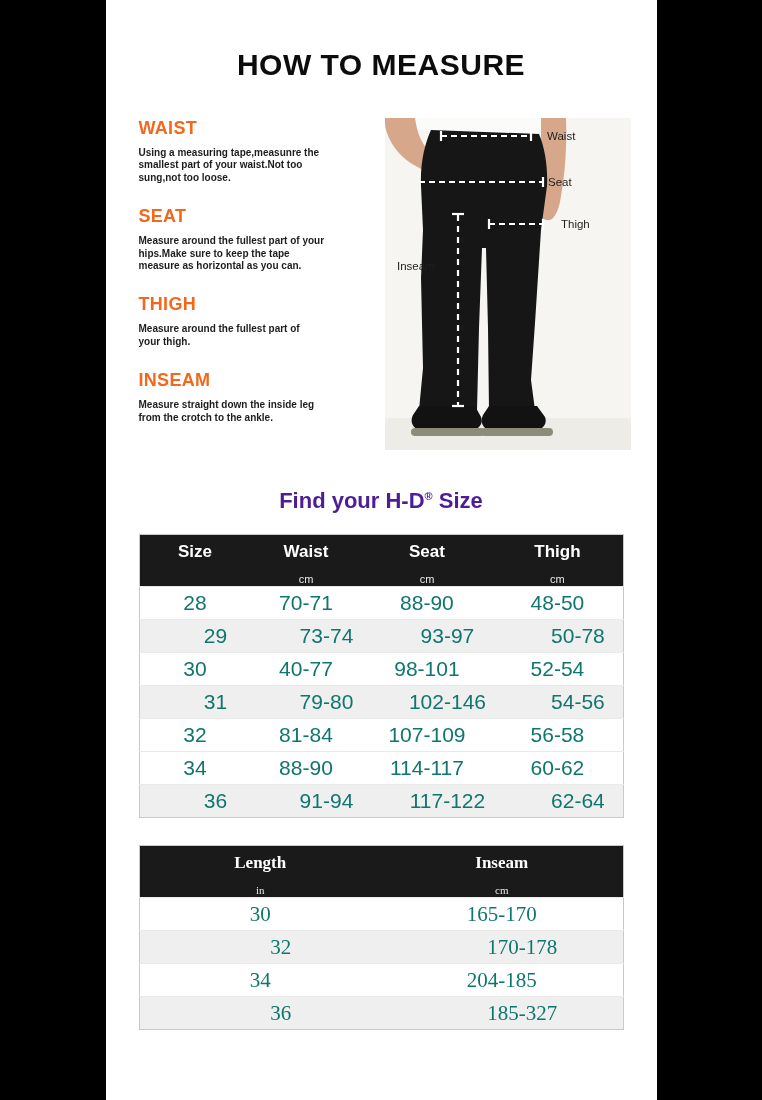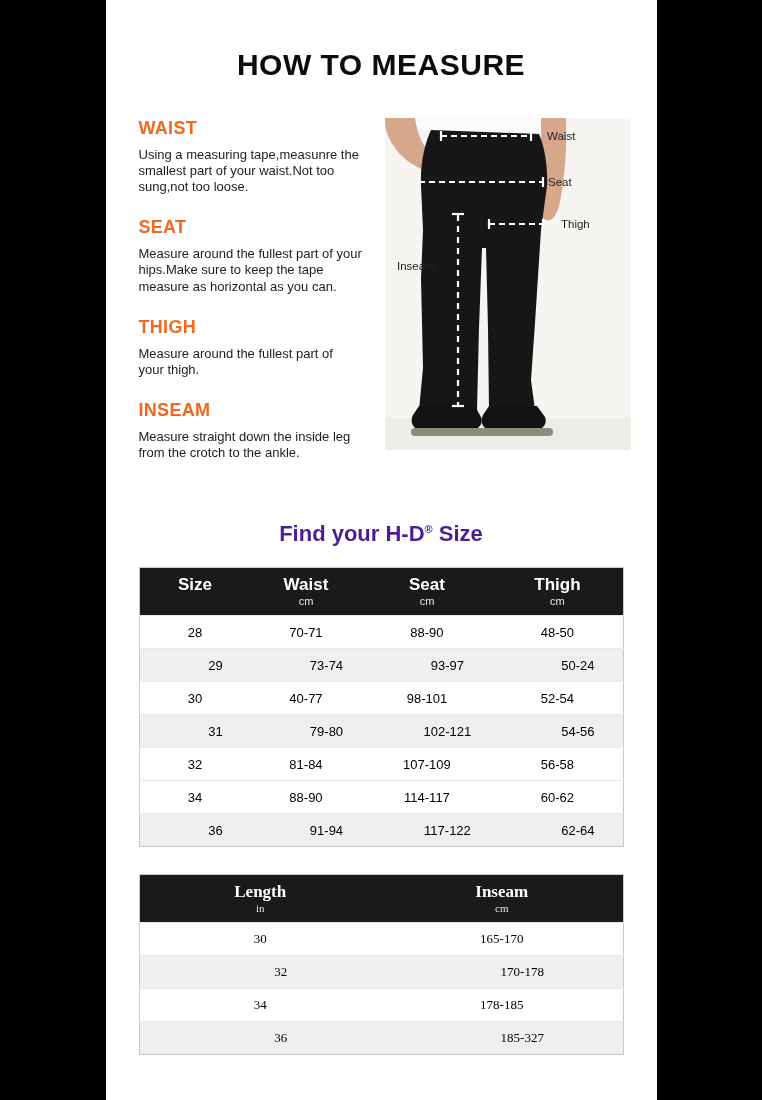--- a/index.html
+++ b/index.html
@@ -7,35 +7,35 @@
   body { background:#000; font-family:"Liberation Sans","DejaVu Sans",sans-serif; }
   .page { width:762px; height:1100px; background:#000; overflow:hidden; }
   .content { width:551px; height:1100px; margin:0 auto; background:#fff; padding-top:48px; }
 
   .main-title { text-align:center; font-size:30px; font-weight:800; letter-spacing:.5px; color:#0c0c0c; }
 
   .measure-row { display:flex; margin-top:36px; }
   .measure-col { width:279px; padding-left:33px; padding-top:0; }
   .measure-section { margin-bottom:22px; }
   .measure-section h3 { color:#F2691D; font-size:18px; font-weight:800; letter-spacing:.3px; margin-bottom:8px; }
-  .measure-section p { font-size:13px; line-height:1.24; color:#1d1d1d; white-space:pre-line; width:262px; }
+  .measure-section p { font-size:10px; line-height:1.24; color:#1d1d1d; white-space:pre-line; width:262px;font-weight:bold; }
 
   .figure-wrap { width:246px; height:332px; }
   .figure-wrap svg { display:block; }
   .fig-label { font-size:11.5px; fill:#1f1f1f; font-family:"Liberation Sans","DejaVu Sans",sans-serif; }
 
   .size-title { text-align:center; font-size:22px; font-weight:800; color:#4c1d95; margin-top:38px; }
   .size-title sup { font-size:11px; font-weight:800; }
 
   table { border-collapse:collapse; width:485px; margin:0 auto; table-layout:fixed; border:1px solid #c9c9c9; }
   .tbl-1 { margin-top:20px; }
   .tbl-2 { margin-top:27px; }
   thead th { background:#1a1a1a; color:#fff; height:48px; vertical-align:top; padding-top:7px; font-weight:800; font-size:17px; }
-  thead .unit { display:block; font-weight:400; font-size:11px; color:#e8e8e8; margin-top:0; min-height:13px; }
-  tbody td { height:33px; text-align:center; font-size:13px; color:#000000; border-top:1px solid #e9e9e9; }
+  thead .unit { display:block; font-weight:400; font-size:11px; color:#e8e8e8; margin-top:11px; min-height:13px; }
+  tbody td { height:33px; text-align:center; font-size:21px; color:#0f766e; border-top:1px solid #e9e9e9; }
   tbody tr.alt td { background:#efefef;padding-left:41px; }
   .tbl-1 col.c0 { width:23%; } .tbl-1 col.c1 { width:23%; } .tbl-1 col.c2 { width:27%; } .tbl-1 col.c3 { width:27%; }
   .tbl-2 col { width:50%; }
   .tbl-2 th, .tbl-2 td { padding-left:0;font-family:Liberation Serif, serif; }
 </style>
 </head>
 <body>
 
 <div class="page">
   <div class="content">
@@ -140,32 +140,32 @@
           <tr>
             <td>28</td>
             <td>70-71</td>
             <td>88-90</td>
             <td>48-50</td>
           </tr>
           <tr class="alt">
             <td>29</td>
             <td>73-74</td>
             <td>93-97</td>
-            <td>50-24</td>
+            <td>50-78</td>
           </tr>
           <tr>
             <td>30</td>
             <td>40-77</td>
             <td>98-101</td>
             <td>52-54</td>
           </tr>
           <tr class="alt">
             <td>31</td>
             <td>79-80</td>
-            <td>102-121</td>
+            <td>102-146</td>
             <td>54-56</td>
           </tr>
           <tr>
             <td>32</td>
             <td>81-84</td>
             <td>107-109</td>
             <td>56-58</td>
           </tr>
           <tr>
             <td>34</td>
@@ -197,21 +197,21 @@
           <tr>
             <td>30</td>
             <td>165-170</td>
           </tr>
           <tr class="alt">
             <td>32</td>
             <td>170-178</td>
           </tr>
           <tr>
             <td>34</td>
-            <td>178-185</td>
+            <td>204-185</td>
           </tr>
           <tr class="alt">
             <td>36</td>
             <td>185-327</td>
           </tr>
         </tbody>
     </table>
 
   </div>
 </div>

